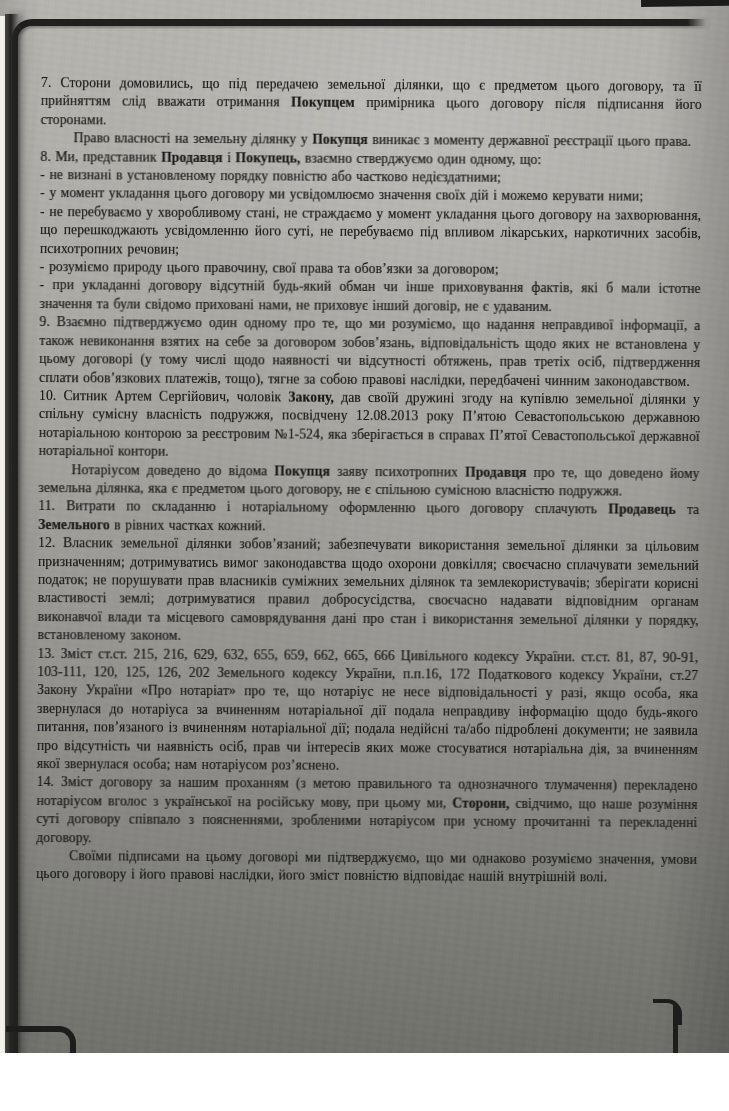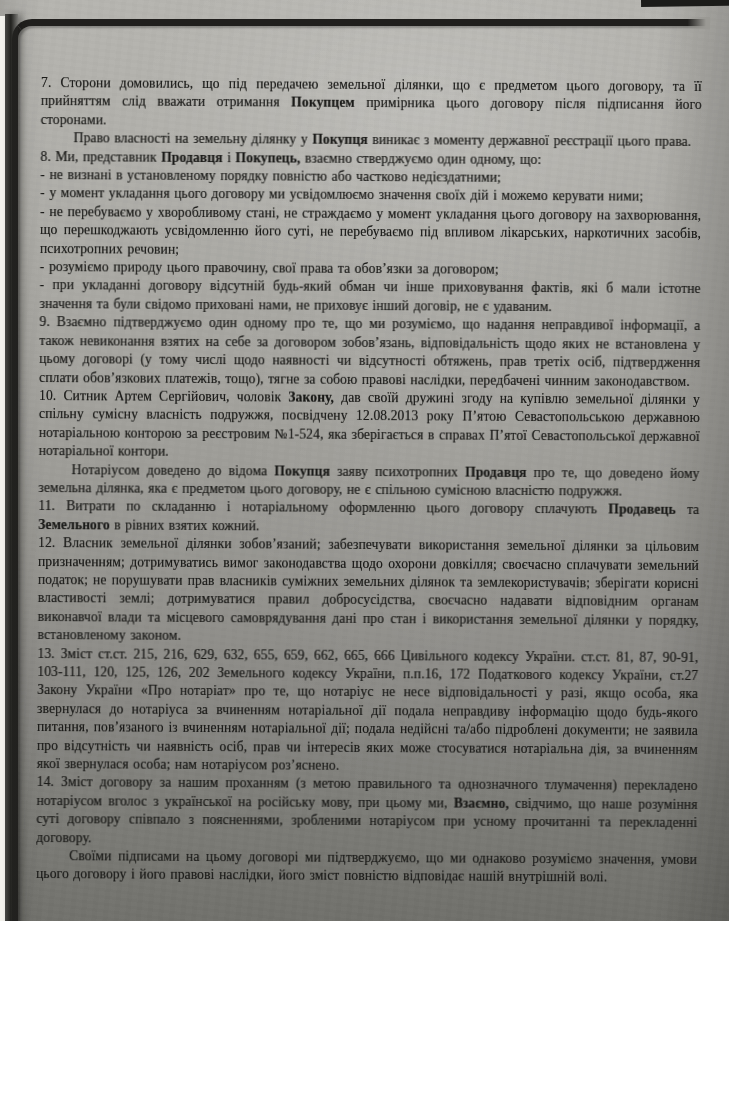--- a/index.html
+++ b/index.html
@@ -1,17 +1,17 @@
 <!DOCTYPE html>
 <html><head>
 <meta charset="utf-8">
 <style>
   html,body{margin:0;padding:0;width:729px;height:1111px;overflow:hidden;background:#ffffff;}
   .page{
-    position:relative;width:729px;height:921px;overflow:hidden;
+    position:relative;width:729px;height:1053px;overflow:hidden;
     background:
       radial-gradient(ellipse 420px 260px at 58% 12%, rgba(255,255,255,0.14), rgba(255,255,255,0) 70%),
       radial-gradient(ellipse 300px 700px at 60% 40%, rgba(255,255,255,0.05), rgba(0,0,0,0) 70%),
       linear-gradient(90deg, rgba(0,0,0,0.10) 0%, rgba(0,0,0,0) 6%, rgba(0,0,0,0) 90%, rgba(0,0,0,0.16) 100%),
       linear-gradient(178deg, #b6b5b0 0%, #aeada8 22%, #a5a49f 40%, #989792 58%, #8a8985 74%, #7c7c77 87%, #6f6f6a 100%);
     font-family:"Liberation Serif","DejaVu Serif",serif;
   }
   .noise{
     position:absolute;inset:0;pointer-events:none;opacity:.35;
     background:
@@ -59,24 +59,24 @@
       <p class="indent"><span>Право власності на земельну ділянку у </span><span class="b">Покупця</span><span> виникає з моменту державної реєстрації цього права.</span></p>
       <p class=""><span>8. Ми, представник </span><span class="b">Продавця</span><span> і </span><span class="b">Покупець,</span><span> взаємно стверджуємо один одному, що:</span></p>
       <p class=""><span>- не визнані в установленому порядку повністю або частково недієздатними;</span></p>
       <p class=""><span>- у момент укладання цього договору ми усвідомлюємо значення своїх дій і можемо керувати ними;</span></p>
       <p class=""><span>- не перебуваємо у хворобливому стані, не страждаємо у момент укладання цього договору на захворювання, що перешкоджають усвідомленню його суті, не перебуваємо під впливом лікарських, наркотичних засобів, психотропних речовин;</span></p>
       <p class=""><span>- розуміємо природу цього правочину, свої права та обов’язки за договором;</span></p>
       <p class=""><span>- при укладанні договору відсутній будь-який обман чи інше приховування фактів, які б мали істотне значення та були свідомо приховані нами, не приховує інший договір, не є удаваним.</span></p>
       <p class=""><span>9. Взаємно підтверджуємо один одному про те, що ми розуміємо, що надання неправдивої інформації, а також невиконання взятих на себе за договором зобов’язань, відповідальність щодо яких не встановлена у цьому договорі (у тому числі щодо наявності чи відсутності обтяжень, прав третіх осіб, підтвердження сплати обов’язкових платежів, тощо), тягне за собою правові наслідки, передбачені чинним законодавством.</span></p>
       <p class=""><span>10.  Ситник Артем Сергійович, чоловік </span><span class="b">Закону,</span><span> дав своїй дружині згоду на купівлю земельної ділянки у спільну сумісну власність подружжя, посвідчену 12.08.2013 року П’ятою Севастопольською державною нотаріальною конторою за реєстровим №1-524, яка зберігається в справах П’ятої Севастопольської державної нотаріальної контори.</span></p>
       <p class="indent"><span>Нотаріусом доведено до відома </span><span class="b">Покупця</span><span> заяву психотропних </span><span class="b">Продавця</span><span> про те, що доведено йому земельна ділянка, яка є предметом цього договору, не є спільною сумісною власністю подружжя.</span></p>
-      <p class=""><span>11. Витрати по складанню і нотаріальному оформленню цього договору сплачують </span><span class="b">Продавець</span><span> та </span><span class="b">Земельного</span><span> в рівних взятих кожний.</span></p>
+      <p class=""><span>11. Витрати по складанню і нотаріальному оформленню цього договору сплачують </span><span class="b">Продавець</span><span> та </span><span class="b">Земельного</span><span> в рівних частках кожний.</span></p>
       <p class=""><span>12. Власник земельної ділянки зобов’язаний; забезпечувати використання земельної ділянки за цільовим призначенням; дотримуватись вимог законодавства щодо охорони довкілля; своєчасно сплачувати земельний податок; не порушувати прав власників суміжних земельних ділянок та землекористувачів; зберігати корисні властивості землі; дотримуватися правил добросусідства, своєчасно надавати відповідним органам виконавчої влади та місцевого самоврядування дані про стан і використання земельної ділянки у порядку, встановленому законом.</span></p>
       <p class=""><span>13. Зміст ст.ст. 215, 216, 629, 632, 655, 659, 662, 665, 666 Цивільного кодексу України. ст.ст. 81, 87, 90-91, 103-111, 120, 125, 126, 202 Земельного кодексу України, п.п.16, 172 Податкового кодексу України, ст.27 Закону України «Про нотаріат» про те, що нотаріус не несе відповідальності у разі, якщо особа, яка звернулася до нотаріуса за вчиненням нотаріальної дії подала неправдиву інформацію щодо будь-якого питання, пов’язаного із вчиненням нотаріальної дії; подала недійсні та/або підроблені документи; не заявила про відсутність чи наявність осіб, прав чи інтересів яких може стосуватися нотаріальна дія, за вчиненням якої звернулася особа; нам нотаріусом роз’яснено.</span></p>
-      <p class=""><span>14. Зміст договору за нашим проханням (з метою правильного та однозначного тлумачення) перекладено нотаріусом вголос з української на російську мову, при цьому ми, </span><span class="b">Взаємно,</span><span> свідчимо, що наше розуміння суті договору співпало з поясненнями, зробленими нотаріусом при усному прочитанні та перекладенні договору.</span></p>
+      <p class=""><span>14. Зміст договору за нашим проханням (з метою правильного та однозначного тлумачення) перекладено нотаріусом вголос з української на російську мову, при цьому ми, </span><span class="b">Сторони,</span><span> свідчимо, що наше розуміння суті договору співпало з поясненнями, зробленими нотаріусом при усному прочитанні та перекладенні договору.</span></p>
       <p class="indent"><span>Своїми підписами на цьому договорі ми підтверджуємо, що ми однаково розуміємо значення, умови цього договору і його правові наслідки, його зміст повністю відповідає нашій внутрішній волі.</span></p>
     </div>
 
   <div class="br-fade"></div>
   <div class="br-frame"></div>
   <div class="br-hook"></div>
   <div class="bl-corner"></div>
 
   <div class="bottom-strip"></div>
   <div class="bottom-left-white"></div>

